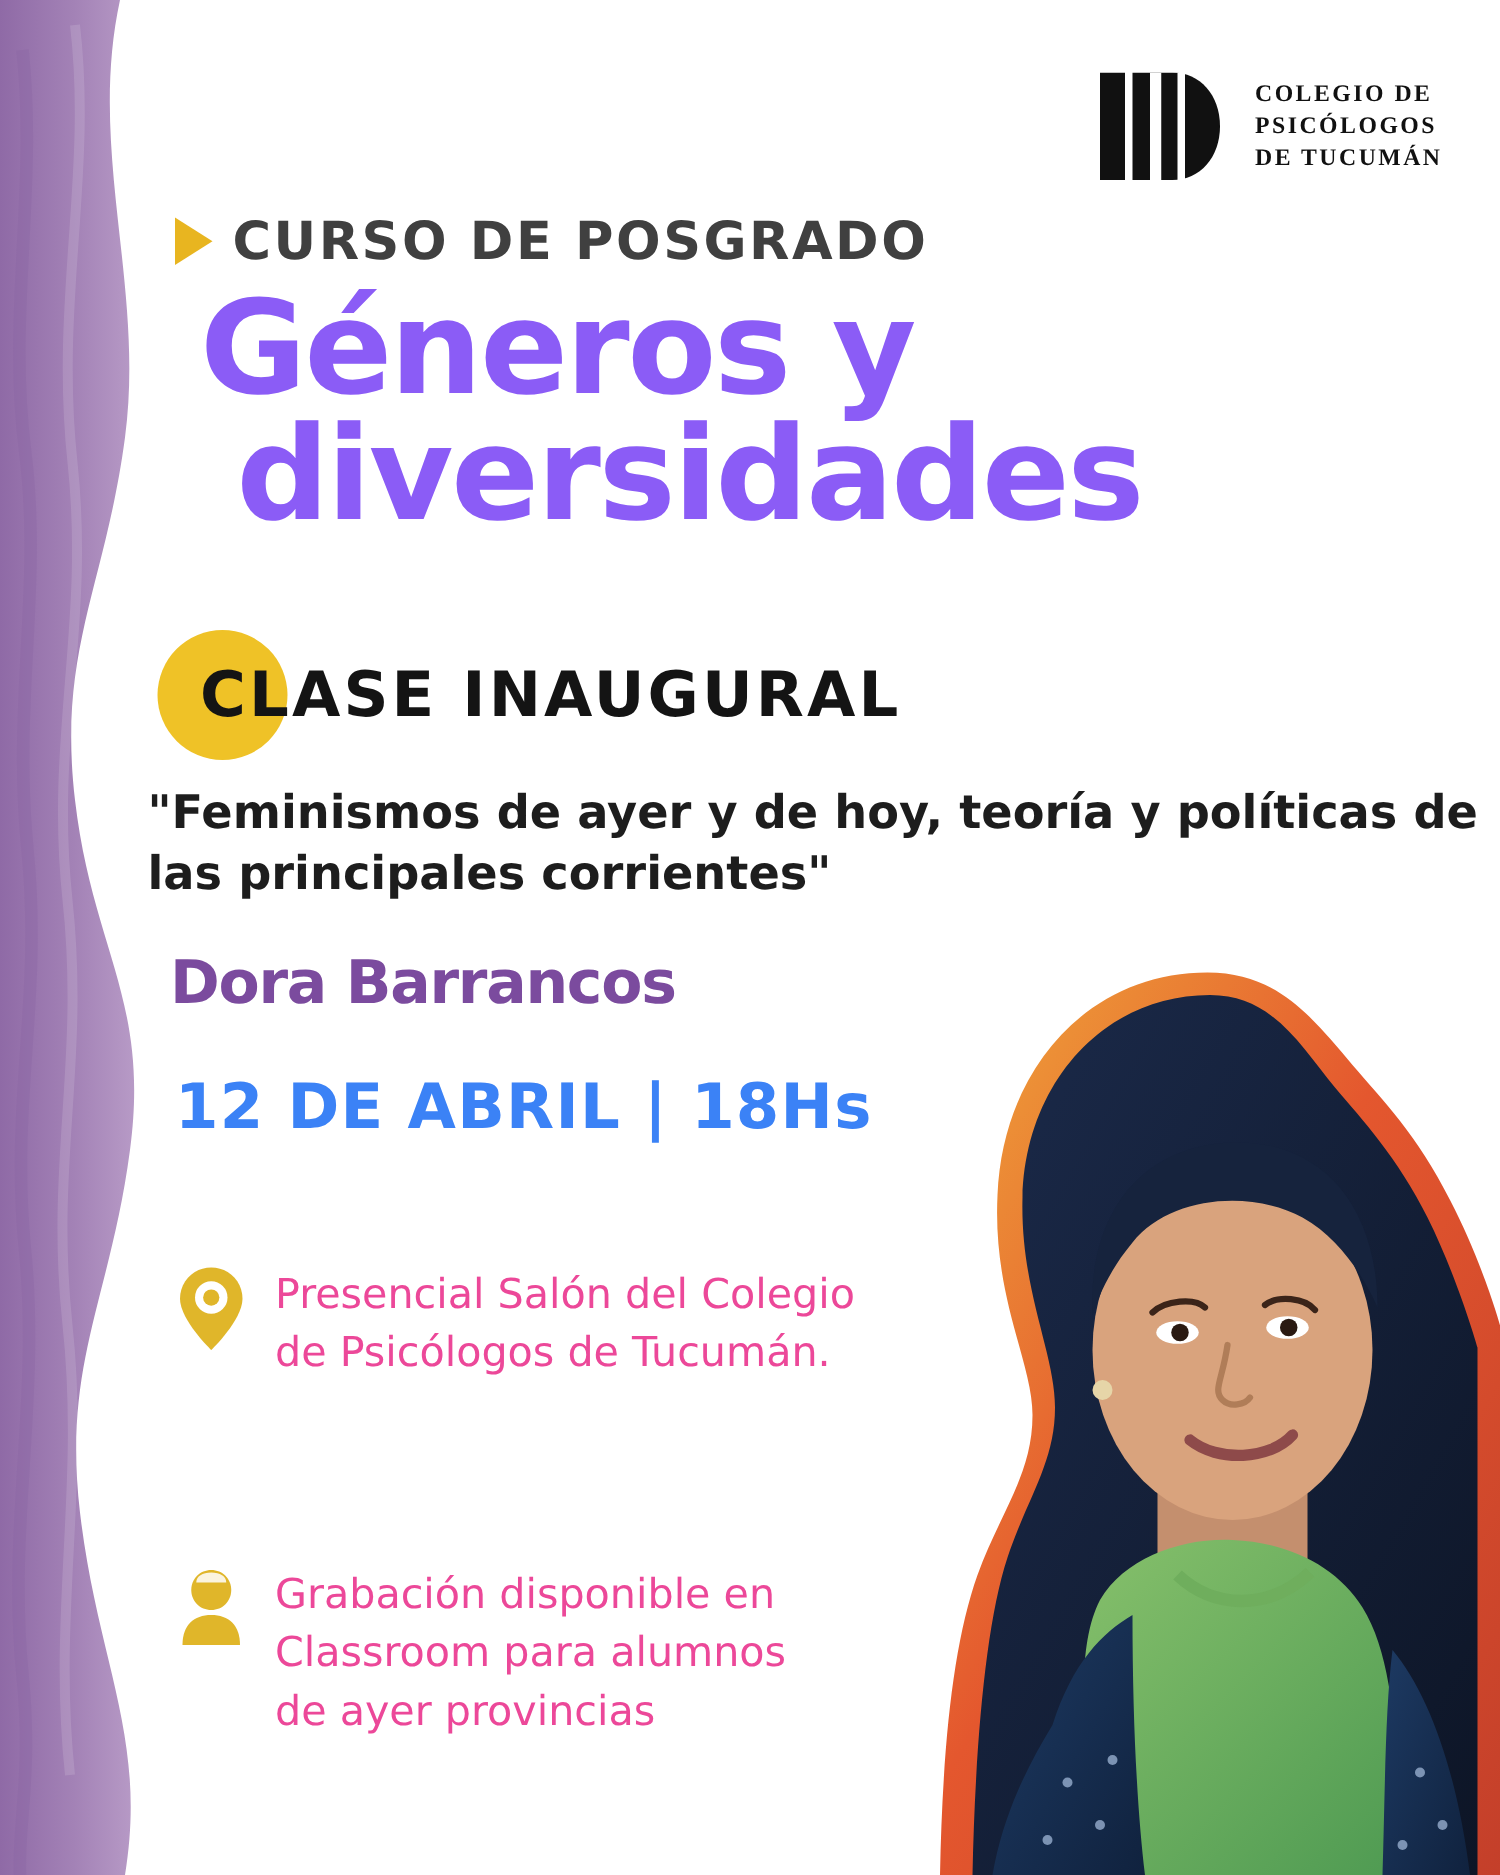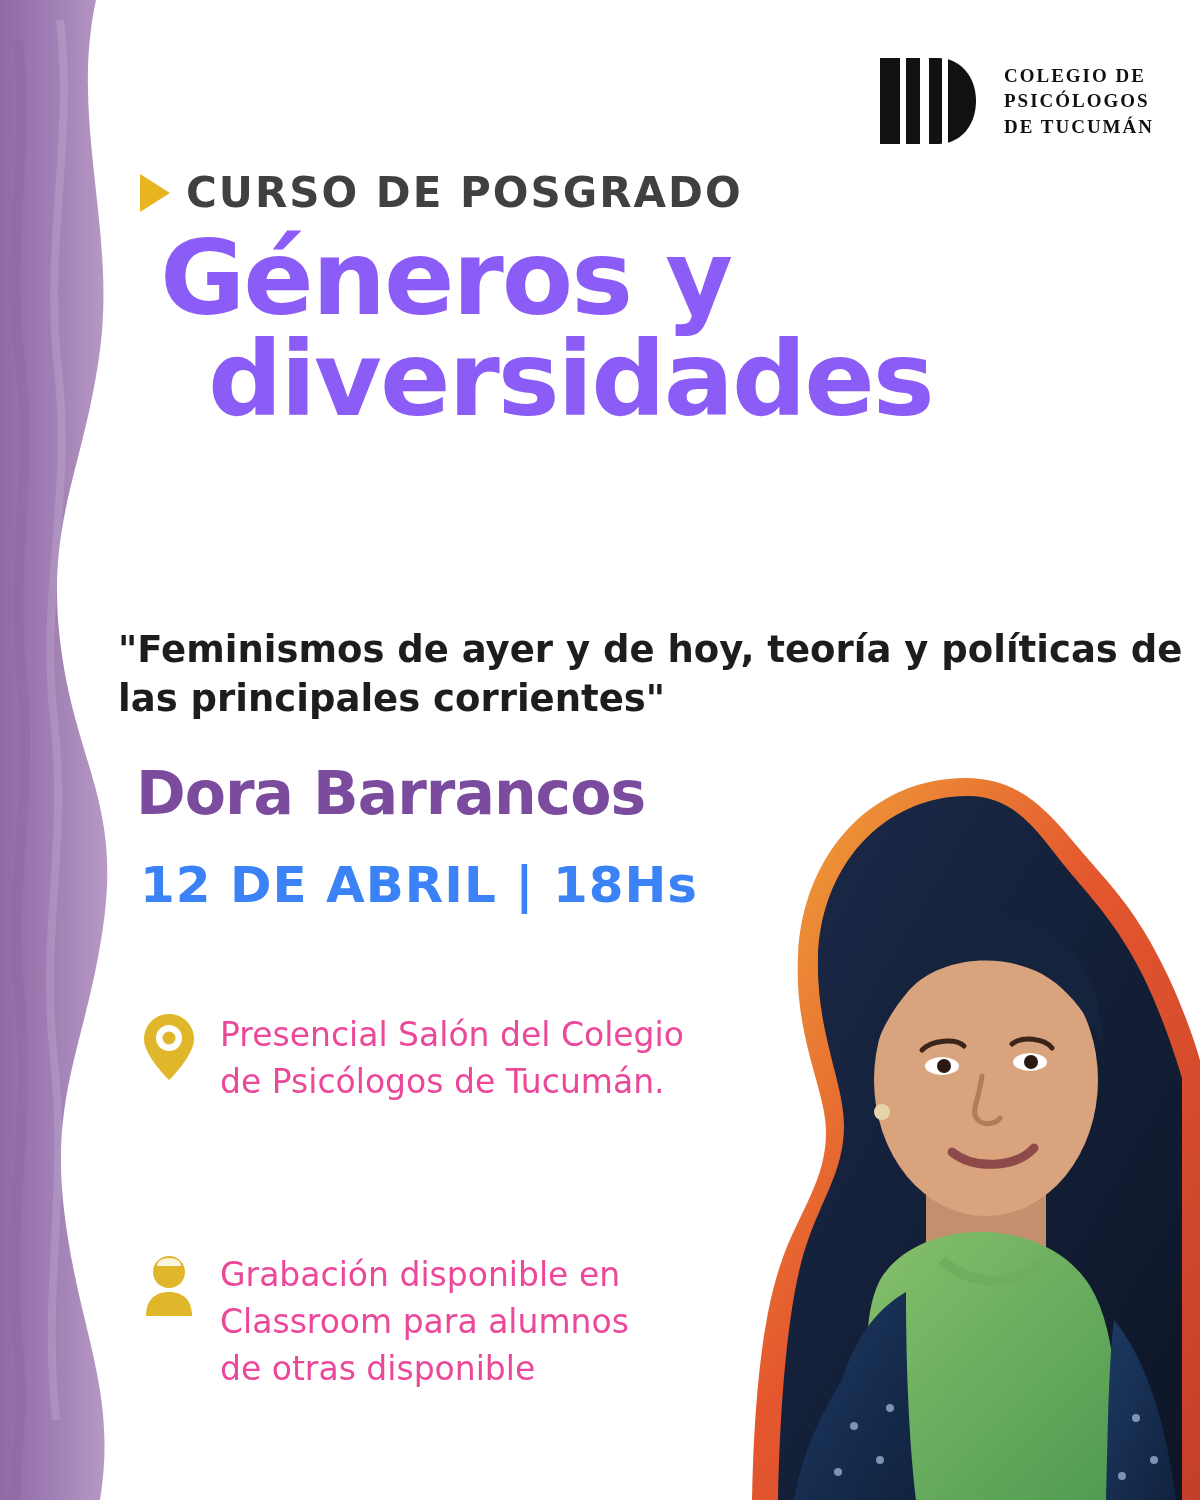--- a/index.html
+++ b/index.html
@@ -90,21 +90,21 @@
     left: 160px;
     top: 228px;
     width: 900px;
     font-family: "DejaVu Sans", sans-serif;
     font-weight: bold;
     font-size: 104px;
     line-height: 0.97;
     letter-spacing: -2px;
     color: #8b5cf6;
   }
-  .title .line2 { display: block; margin-left: 48px; }
+  .title .line2 { display: block; margin-left: 29px; }
 
   
   .clase-wrap {
     position: absolute;
     left: 126px;
     top: 498px;
     height: 116px;
     display: flex;
     align-items: center;
   }
@@ -141,21 +141,21 @@
     color: #1d1d1d;
   }
 
   
   .speaker {
     position: absolute;
     left: 136px;
     top: 758px;
     font-family: "DejaVu Sans", sans-serif;
     font-weight: bold;
-    font-size: 60px;
+    font-size: 48px;
     letter-spacing: -1px;
     color: #7b4b9e;
   }
 
   
   .date {
     position: absolute;
     left: 140px;
     top: 856px;
     font-family: "DejaVu Sans", sans-serif;
@@ -240,20 +240,24 @@
   <div class="kicker">
     <div class="kicker-triangle"></div>
     <div class="kicker-text">CURSO DE POSGRADO</div>
   </div>
 
   <div class="title">
     <span>Géneros y</span>
     <span class="line2">diversidades</span>
   </div>
 
+  <div class="clase-wrap">
+    <div class="clase-dot"></div>
+    <div class="clase-text">CLASE INAUGURAL</div>
+  </div>
 
   <div class="quote">"Feminismos de ayer y de hoy, teoría y políticas de las principales corrientes"</div>
 
   <div class="speaker">Dora Barrancos</div>
 
   <div class="date">12 DE ABRIL | 18Hs</div>
 
   <div class="info info-1">
     <div class="info-icon">
       <svg class="pin-svg" width="58" height="72" viewBox="0 0 58 72" xmlns="http://www.w3.org/2000/svg" aria-hidden="true">
@@ -266,21 +270,21 @@
   </div>
 
   <div class="info info-2">
     <div class="info-icon">
       <svg class="person-svg" width="58" height="66" viewBox="0 0 58 66" xmlns="http://www.w3.org/2000/svg" aria-hidden="true">
         <path d="M29,4 C20,4 13,11 13,20 C13,29 20,36 29,36 C38,36 45,29 45,20 C45,11 38,4 29,4 Z" fill="#e0b62a"></path>
         <path d="M6,64 C6,48 15,40 29,40 C43,40 52,48 52,64 Z" fill="#e0b62a"></path>
         <path d="M17,14 C17,9 22,6 29,6 C36,6 41,9 41,14 Z" fill="#ffffff" opacity="0.85"></path>
       </svg>
     </div>
-    <div class="info-text">Grabación disponible en Classroom para alumnos de otras disponible</div>
+    <div class="info-text">Grabación disponible en Classroom para alumnos de ayer provincias</div>
   </div>
 
   <div class="portrait">
     <svg width="470" height="740" viewBox="0 0 470 740" xmlns="http://www.w3.org/2000/svg" aria-hidden="true">
       <defs>
         <linearGradient id="haloGrad" x1="0" y1="0" x2="1" y2="1">
           <stop offset="0%" stop-color="#f0a93a"></stop>
           <stop offset="45%" stop-color="#e4572e"></stop>
           <stop offset="100%" stop-color="#c43f2a"></stop>
         </linearGradient>

